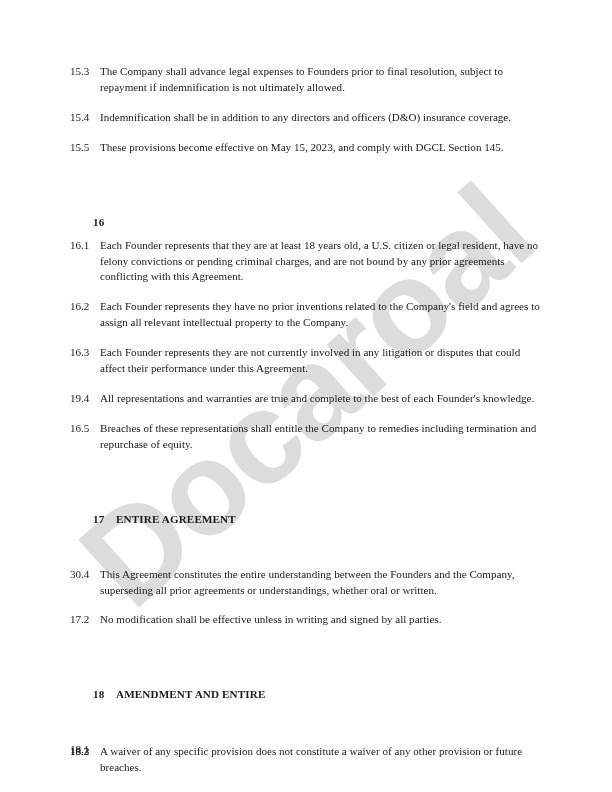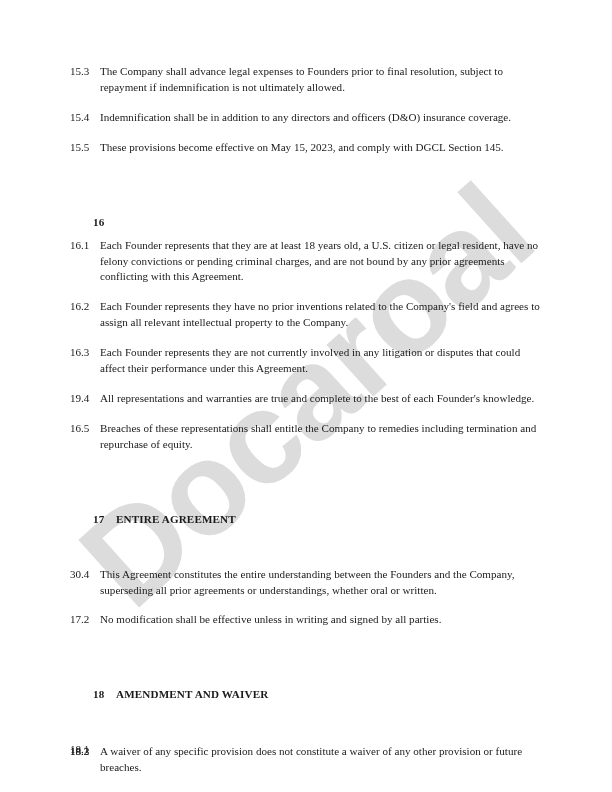--- a/index.html
+++ b/index.html
@@ -94,21 +94,21 @@
         <div class="clause"><span class="num">16.2</span><span>Each Founder represents they have no prior inventions related to the Company's field and agrees to assign all relevant intellectual property to the Company.</span></div>
         <div class="clause"><span class="num">16.3</span><span>Each Founder represents they are not currently involved in any litigation or disputes that could affect their performance under this Agreement.</span></div>
         <div class="clause"><span class="num">19.4</span><span>All representations and warranties are true and complete to the best of each Founder's knowledge.</span></div>
         <div class="clause"><span class="num">16.5</span><span>Breaches of these representations shall entitle the Company to remedies including termination and repurchase of equity.</span></div>
         <div class="spacer-before-section"></div>
         <div class="section"><span class="num">17</span><span>ENTIRE AGREEMENT</span></div>
         <div class="spacer-after-section"></div>
         <div class="clause"><span class="num">30.4</span><span>This Agreement constitutes the entire understanding between the Founders and the Company, superseding all prior agreements or understandings, whether oral or written.</span></div>
         <div class="clause"><span class="num">17.2</span><span>No modification shall be effective unless in writing and signed by all parties.</span></div>
         <div class="spacer-before-section"></div>
-        <div class="section"><span class="num">18</span><span>AMENDMENT AND WAIVER</span></div>
+        <div class="section"><span class="num">18</span><span>AMENDMENT AND ENTIRE</span></div>
         <div class="spacer-after-section"></div>
         <div class="clause"><span class="num">18.1</span></div>
         <div class="clause"><span class="num">18.2</span></div>
         <div class="clause"><span class="num">18.3</span><span>A waiver of any specific provision does not constitute a waiver of any other provision or future breaches.</span></div>
         <div class="spacer-before-section"></div>
       </div>
   </div>
 
 </div>
 

